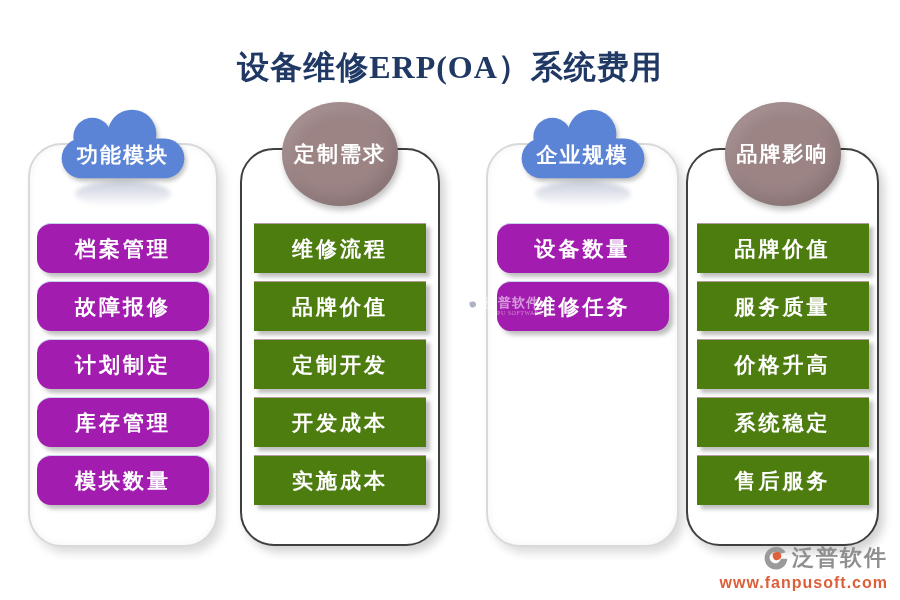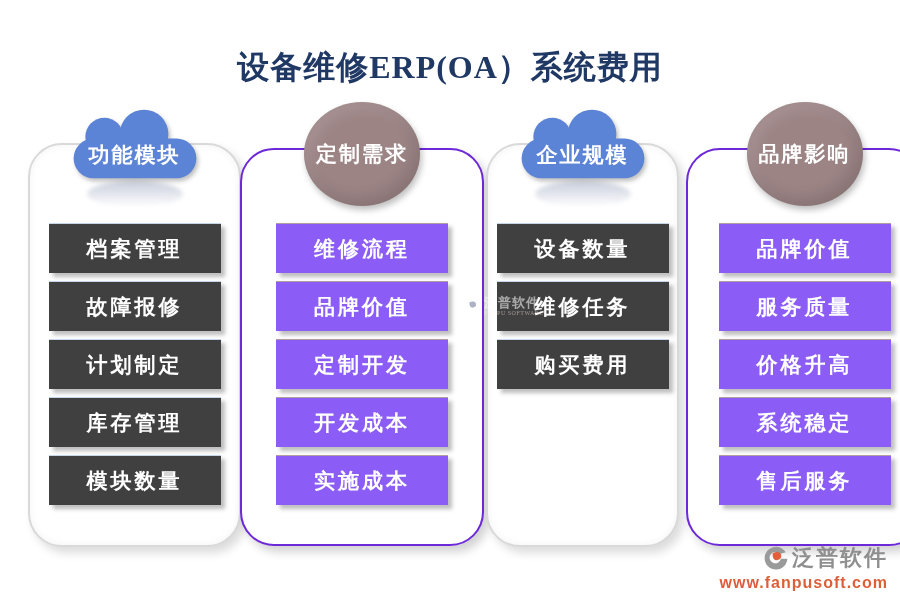--- a/index.html
+++ b/index.html
@@ -14,25 +14,24 @@
     text-align:center; font-size:32px; font-weight:bold;
     color:#1f3864; letter-spacing:1px;
   }
   
   .panel { position:absolute; background:#ffffff; border-radius:34px; }
   .panel.gray {
     border:2px solid #d9d9d9;
     box-shadow: 5px 6px 10px rgba(0,0,0,.14), inset 0 0 8px rgba(0,0,0,.05);
   }
   .panel.blue {
-    border:2px solid #6d28d9;
+    border:2px solid #404040;
     box-shadow: 5px 6px 10px rgba(0,0,0,.18);
-    padding-left: 44px;
-  }
-  #col1 { left:28px;  top:143px; width:186px; height:400px;padding-left:23px; }
+  }
+  #col1 { left:28px;  top:143px; width:186px; height:400px; }
   #col2 { left:240px; top:148px; width:196px; height:394px; }
   #col3 { left:466px; top:143px; width:189px; height:400px;margin-left:20px; }
   #col4 { left:686px; top:148px; width:189px; height:394px; }
 
   
   .header-cloud {
     position:absolute; left:50%; transform:translateX(-50%);
     top:-40px; width:130px; height:78px; z-index:3;
   }
   .header-cloud svg {
@@ -66,22 +65,22 @@
     display:flex; flex-direction:column; align-items:center; gap:8px;
   }
   .gray .items { top:78px; }
   .blue .items { top:73px; }
   .item {
     width:172px; height:50px; box-sizing:border-box;
     display:flex; align-items:center; justify-content:center;
     color:#ffffff; font-size:21px; font-weight:600; letter-spacing:3px;
     box-shadow: 4px 4px 4px rgba(110,110,110,.45);
   }
-  .item.lightblue { background:#404040; border-top:1px solid #c6d4ec; }
-  .item.mauve     { background:#8b5cf6; border-top:1px solid #b29c9d; }
+  .item.lightblue { background:#a21caf; border-top:1px solid #c6d4ec;border-radius:14px; }
+  .item.mauve     { background:#4d7c0f; border-top:1px solid #b29c9d; }
 
   
   .watermark {
     position:absolute; left:462px; top:296px; z-index:5;
     display:flex; align-items:flex-start; gap:2px; opacity:.6;
   }
   .watermark svg { width:20px; height:20px; }
   .wm-col { display:flex; flex-direction:column; }
   .wm-text { font-size:13px; font-weight:bold; color:rgba(255,255,255,.92); letter-spacing:1px; line-height:14px; }
   .wm-sub  { font-size:6px; color:rgba(255,240,230,.8); letter-spacing:.5px; }
@@ -173,23 +172,20 @@
       <div class="hlabel">企业规模</div>
     </div>
     <div class="reflection"></div>
     <div class="items">
       <div class="item lightblue">
           <span>设备数量</span>
         </div>
       <div class="item lightblue">
           <span>维修任务</span>
         </div>
-      <div class="item lightblue">
-          <span>购买费用</span>
-        </div>
     </div>
   </div>
 
   <div class="panel blue" id="col4">
     <div class="header-circle">
       <span>品牌影响</span>
     </div>
     <div class="items">
       <div class="item mauve">
           <span>品牌价值</span>

